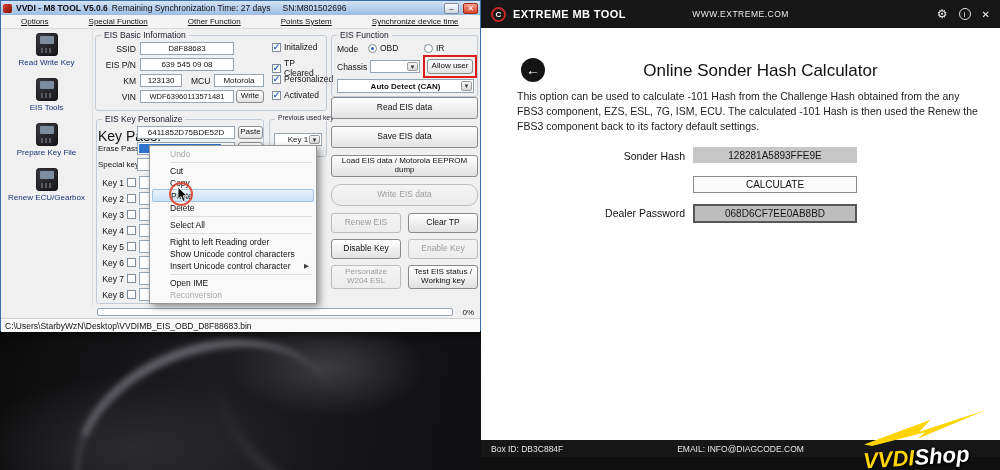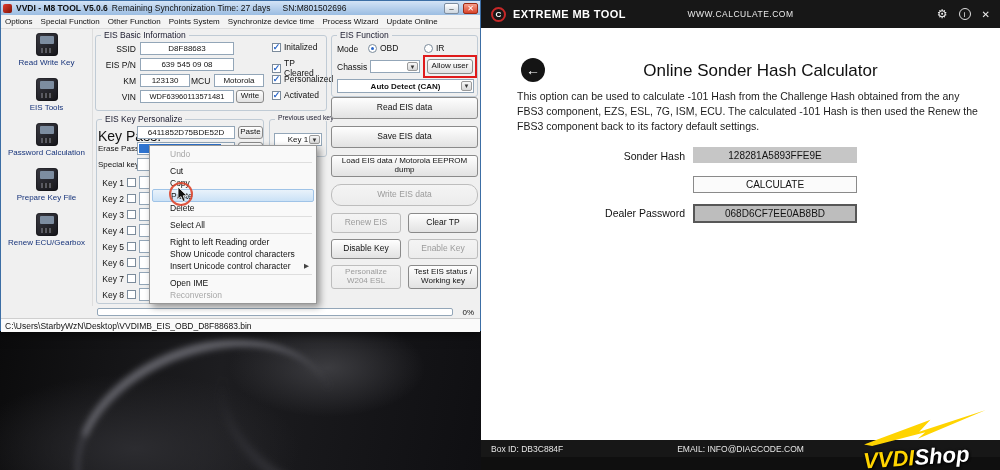--- a/index.html
+++ b/index.html
@@ -23,21 +23,21 @@
   .titlebar{height:14px;display:flex;align-items:center;gap:4px;padding:0 2px;
     background:linear-gradient(#d3e3f6,#9bbde2);font-size:8.5px;color:#101010;}
   .app-ico{width:9px;height:9px;border-radius:2px;background:linear-gradient(135deg,#e23b2e,#7e1407);flex:0 0 auto;}
   .tb-title{font-weight:bold;white-space:nowrap;}
   .tb-sub{white-space:nowrap;}
   .tb-sn{white-space:nowrap;margin-left:8px;flex:1;overflow:hidden;}
   .win-btn{width:15px;height:11px;display:flex;align-items:center;justify-content:center;
     font-size:8px;border:1px solid #7d8da0;border-radius:2px;background:linear-gradient(#fff,#cdd6e0);cursor:pointer;}
   .win-btn.close{background:linear-gradient(#f7a08c,#d8432b);border-color:#9c2a14;color:#fff;}
   .menubar{height:14px;display:flex;align-items:center;background:#f3f3f3;border-bottom:1px solid #dcdcdc;font-size:8px;color:#111;}
-  .menu-item{padding:0 4px;height:100%;display:flex;align-items:center;cursor:pointer;white-space:nowrap;}
+  .menu-item{padding:0 20px;height:100%;display:flex;align-items:center;cursor:pointer;white-space:nowrap;text-decoration:underline;}
   .app-body{position:relative;display:flex;height:277px;}
 
   
   .sidebar{width:92px;background:#f0f0f0;border-right:1px solid #ddd;padding-top:3px;}
   .side-item{display:flex;flex-direction:column;align-items:center;height:45px;cursor:pointer;}
   .dev-icon{width:30px;height:25px;display:flex;align-items:center;justify-content:center;}
   .dev-body{width:22px;height:23px;background:linear-gradient(145deg,#3a3a42,#15151a);border-radius:4px;position:relative;box-shadow:inset 0 0 2px #000;}
   .dev-body::before{content:"";position:absolute;left:4px;top:3px;right:4px;height:8px;background:#7d8da0;border-radius:1px;}
   .dev-body::after{content:"";position:absolute;left:5px;bottom:3px;right:5px;height:5px;
     background:repeating-linear-gradient(90deg,#5a5a62 0 2px,#222 2px 4px);}
@@ -165,46 +165,40 @@
         <div class="side-item">
           <div class="dev-icon">
               <div class="dev-body"></div>
             </div>
           <div class="side-label">EIS Tools</div>
         </div>
         <div class="side-item">
           <div class="dev-icon">
               <div class="dev-body"></div>
             </div>
-          <div class="side-label">Password Calculation</div>
-        </div>
-        <div class="side-item">
-          <div class="dev-icon">
-              <div class="dev-body"></div>
-            </div>
           <div class="side-label">Prepare Key File</div>
         </div>
         <div class="side-item">
           <div class="dev-icon">
               <div class="dev-body"></div>
             </div>
           <div class="side-label">Renew ECU/Gearbox</div>
         </div>
       </div>
 
       <div class="main">
 
         <div class="groupbox" style="left:2px;top:6px;width:232px;height:76px;">
           <span class="legend">EIS Basic Information</span>
           <span class="lbl r" style="left:2px;top:8px;width:38px;">SSID</span>
           <span class="field" style="left:44px;top:6px;width:94px;">D8F88683</span>
           <span class="lbl r" style="left:2px;top:24px;width:38px;">EIS P/N</span>
           <span class="field" style="left:44px;top:22px;width:94px;">639 545 09 08</span>
           <span class="lbl r" style="left:2px;top:40px;width:38px;">KM</span>
-          <span class="field" style="left:44px;top:38px;width:50px;">123130</span>
+          <span class="field" style="left:44px;top:38px;width:42px;">123130</span>
           <span class="lbl" style="left:95px;top:40px;">MCU</span>
           <span class="field" style="left:118px;top:38px;width:50px;">Motorola</span>
           <span class="lbl r" style="left:2px;top:56px;width:38px;">VIN</span>
           <span class="field" style="left:44px;top:54px;width:94px;font-size:7.5px;">WDF63960113571481</span>
           <span class="btn small" style="left:140px;top:54px;width:28px;height:13px;">Write</span>
 
           <span class="cbrow" style="left:176px;top:6px;">
             <span class="cb-box">
                 <span class="cb-check">✓</span>
               </span>
@@ -359,21 +353,21 @@
 
     <div class="statusbar">
       <span>C:\Users\StarbyWzN\Desktop\VVDIMB_EIS_OBD_D8F88683.bin</span>
     </div>
 
   </div>
 
   <div class="right-panel">
 
     <div class="rp-header">
-      <span class="rp-url">WWW.CALCULATE.COM</span>
+      <span class="rp-url">WWW.EXTREME.COM</span>
       <span class="rp-logo">C</span>
       <span class="rp-title">EXTREME MB TOOL</span>
       <span class="rp-icons">
         <span class="gear">⚙</span>
         <span class="info-circle">i</span>
         <span class="rp-close">✕</span>
       </span>
     </div>
 
     <div class="rp-body">

